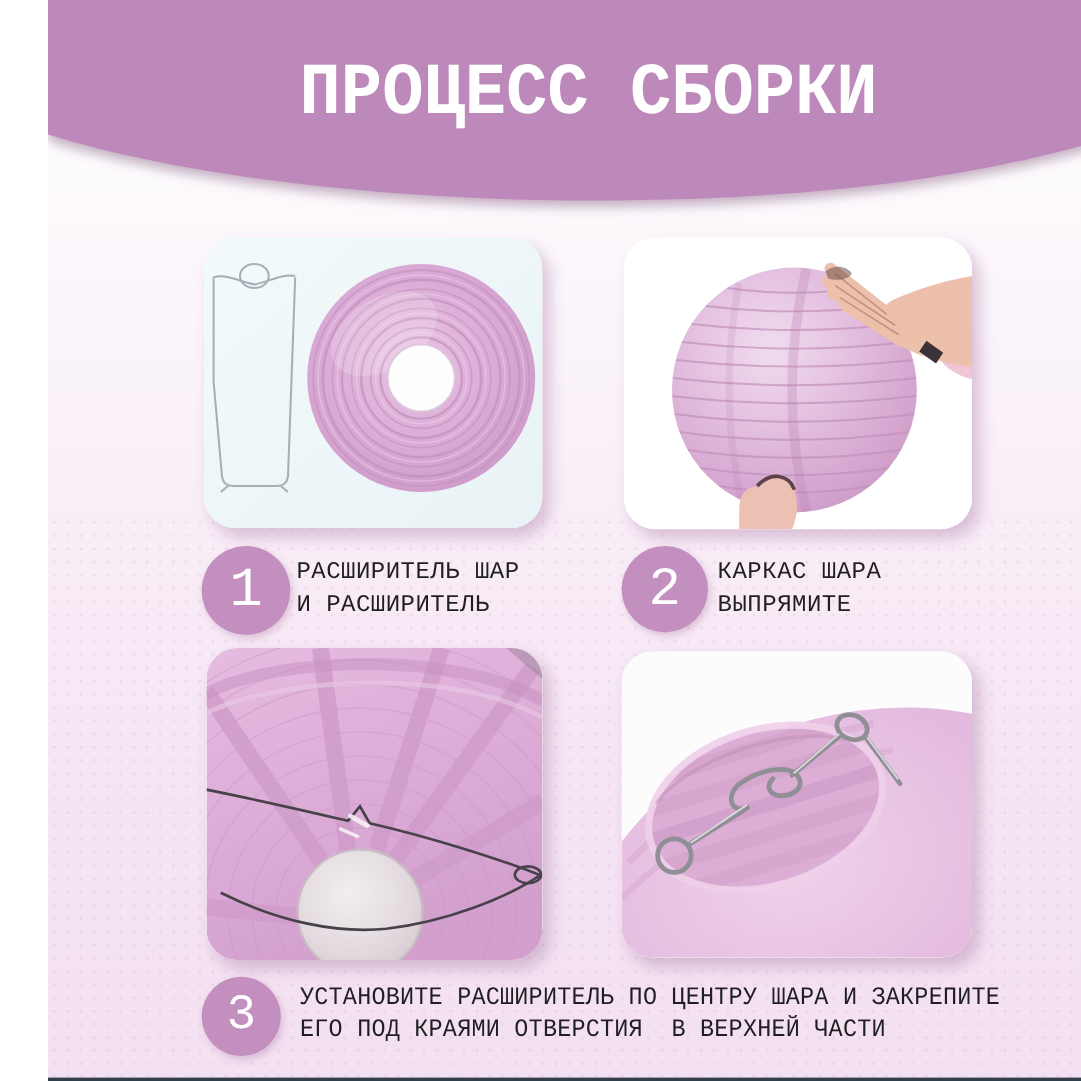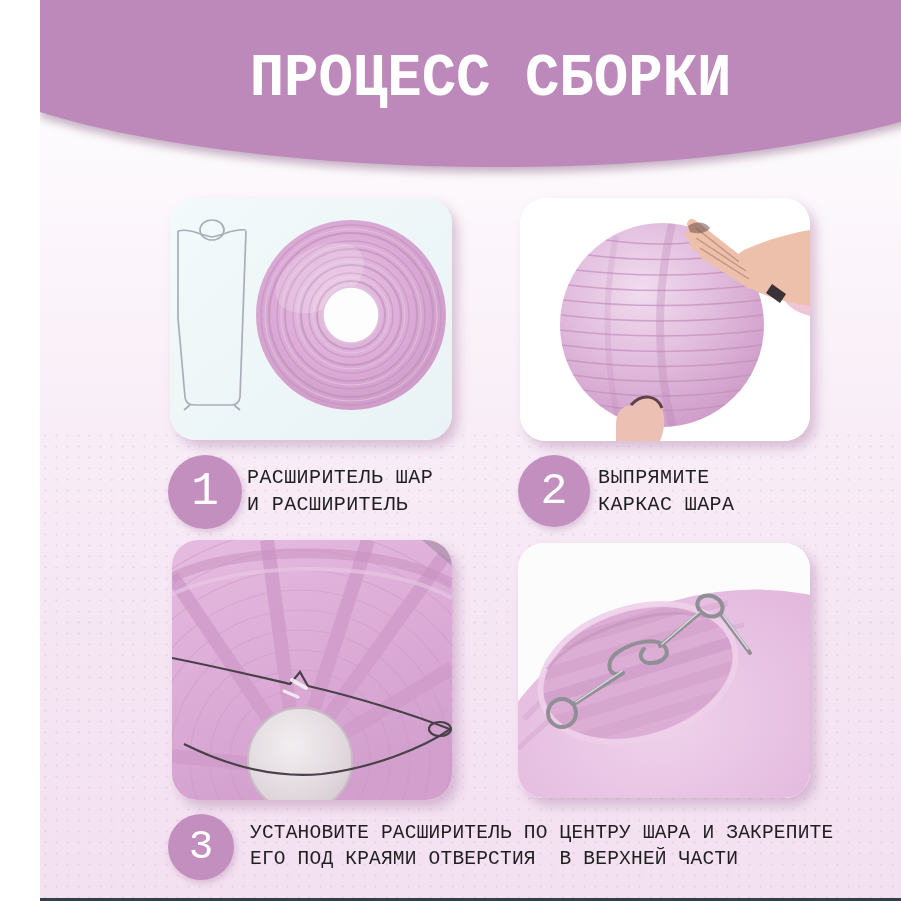--- a/index.html
+++ b/index.html
@@ -178,22 +178,22 @@
   </div>
   <div class="step-label" id="label1">
     <div class="line">РАСШИРИТЕЛЬ ШАР</div>
     <div class="line">И РАСШИРИТЕЛЬ</div>
   </div>
 
   <div class="step-circle" id="circle2">
     <span>2</span>
   </div>
   <div class="step-label" id="label2">
+    <div class="line">КАРКАС ШАРА</div>
     <div class="line">ВЫПРЯМИТЕ</div>
-    <div class="line">КАРКАС ШАРА</div>
   </div>
 
   <div class="panel" id="panel3">
     <svg width="280" height="260" viewBox="0 0 280 260">
       <defs>
         <linearGradient id="p3bg" x1="0" y1="0" x2="0.4" y2="1">
           <stop offset="0" stop-color="#e6bbe1"></stop>
             <stop offset="0.55" stop-color="#dcacd7"></stop>
             <stop offset="1" stop-color="#d3a0ce"></stop>
         </linearGradient>

